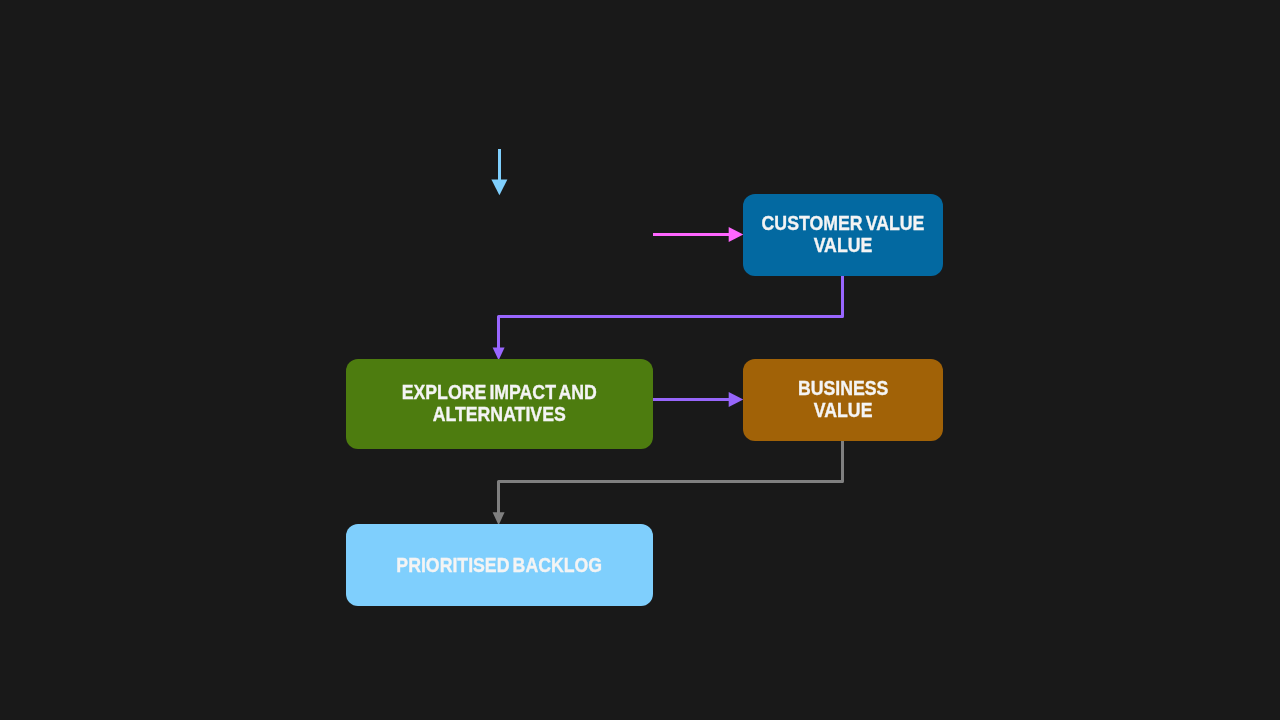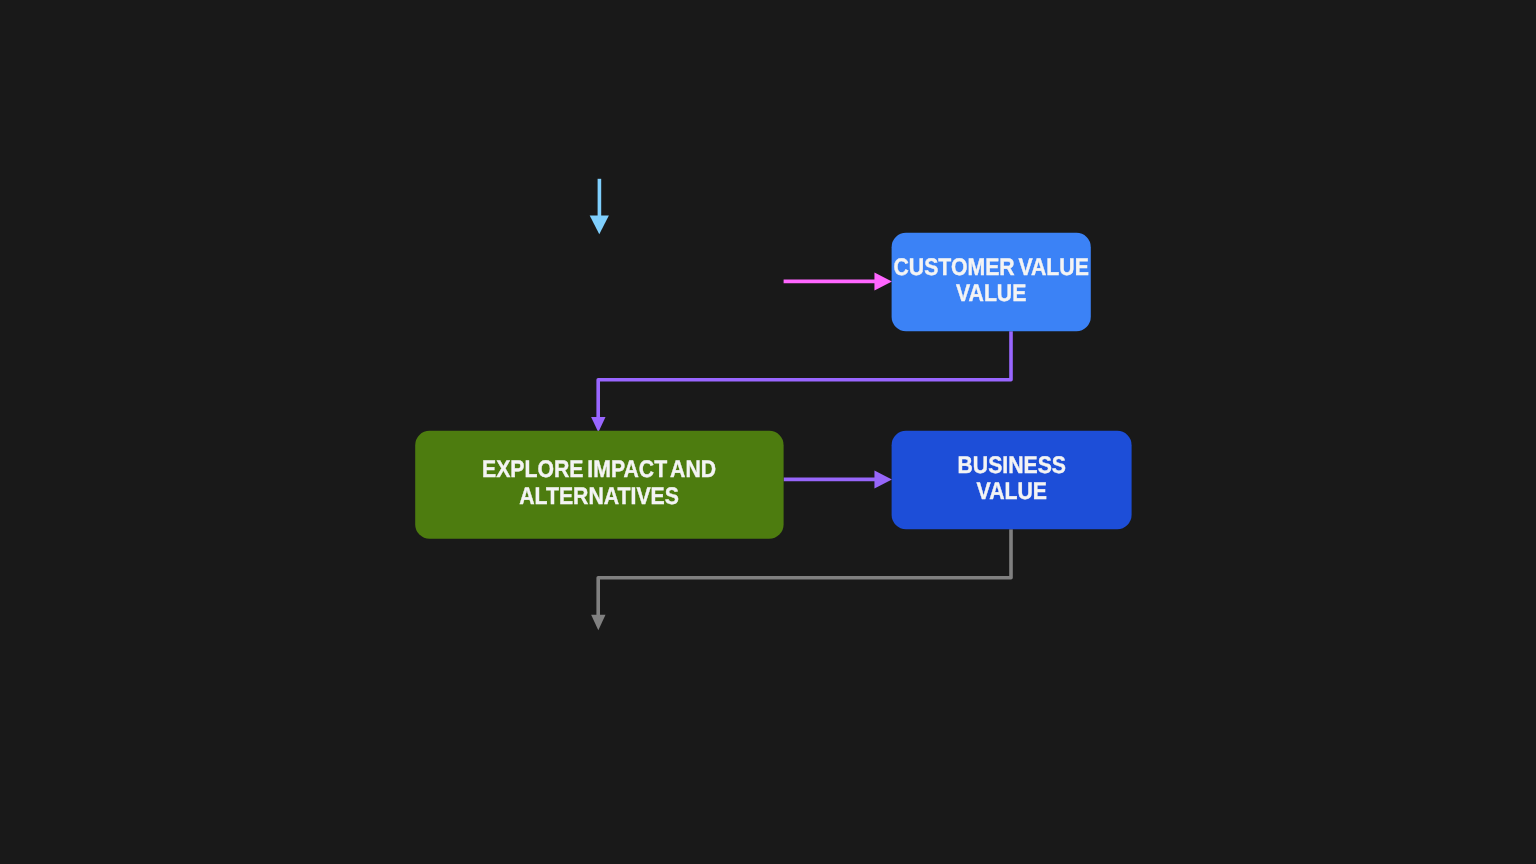--- a/index.html
+++ b/index.html
@@ -62,29 +62,32 @@
 
     <g>
       <path d="M842.5 441 L842.5 481.5 L498.5 481.5 L498.5 514" stroke-width="3" fill="none" stroke-linejoin="round" stroke="#808080"></path>
       <path d="M492.6 512.3 L504.6 512.3 L498.6 525.2 Z" fill="#808080"></path>
     </g>
 
   </svg>
 
 
 
-  <div class="node" id="node-customer-value" style="background: #3b82f6; left: 743px; top: 194px; width: 166px; height: 82px;">
+  <div class="node" id="node-customer-value" style="background: #0369a1; left: 743px; top: 194px; width: 200px; height: 82px;">
     <span class="node-label multiline">CUSTOMER VALUE
 VALUE</span>
   </div>
 
   <div class="node" id="node-explore-impact" style="background: #4d7c0f; left: 346px; top: 359px; width: 307px; height: 90px;">
     <span class="node-label multiline">EXPLORE IMPACT AND
 ALTERNATIVES</span>
   </div>
 
-  <div class="node" id="node-business-value" style="background: #1d4ed8; left: 743px; top: 359px; width: 200px; height: 82px;">
+  <div class="node" id="node-business-value" style="background: #a16207; left: 743px; top: 359px; width: 200px; height: 82px;">
     <span class="node-label multiline">BUSINESS
 VALUE</span>
   </div>
 
+  <div class="node" id="node-prioritised-backlog" style="background: rgb(127, 207, 253); left: 346px; top: 524px; width: 307px; height: 82px;">
+    <span class="node-label">PRIORITISED BACKLOG</span>
+  </div>
 
 </div>
 
 </body></html>

